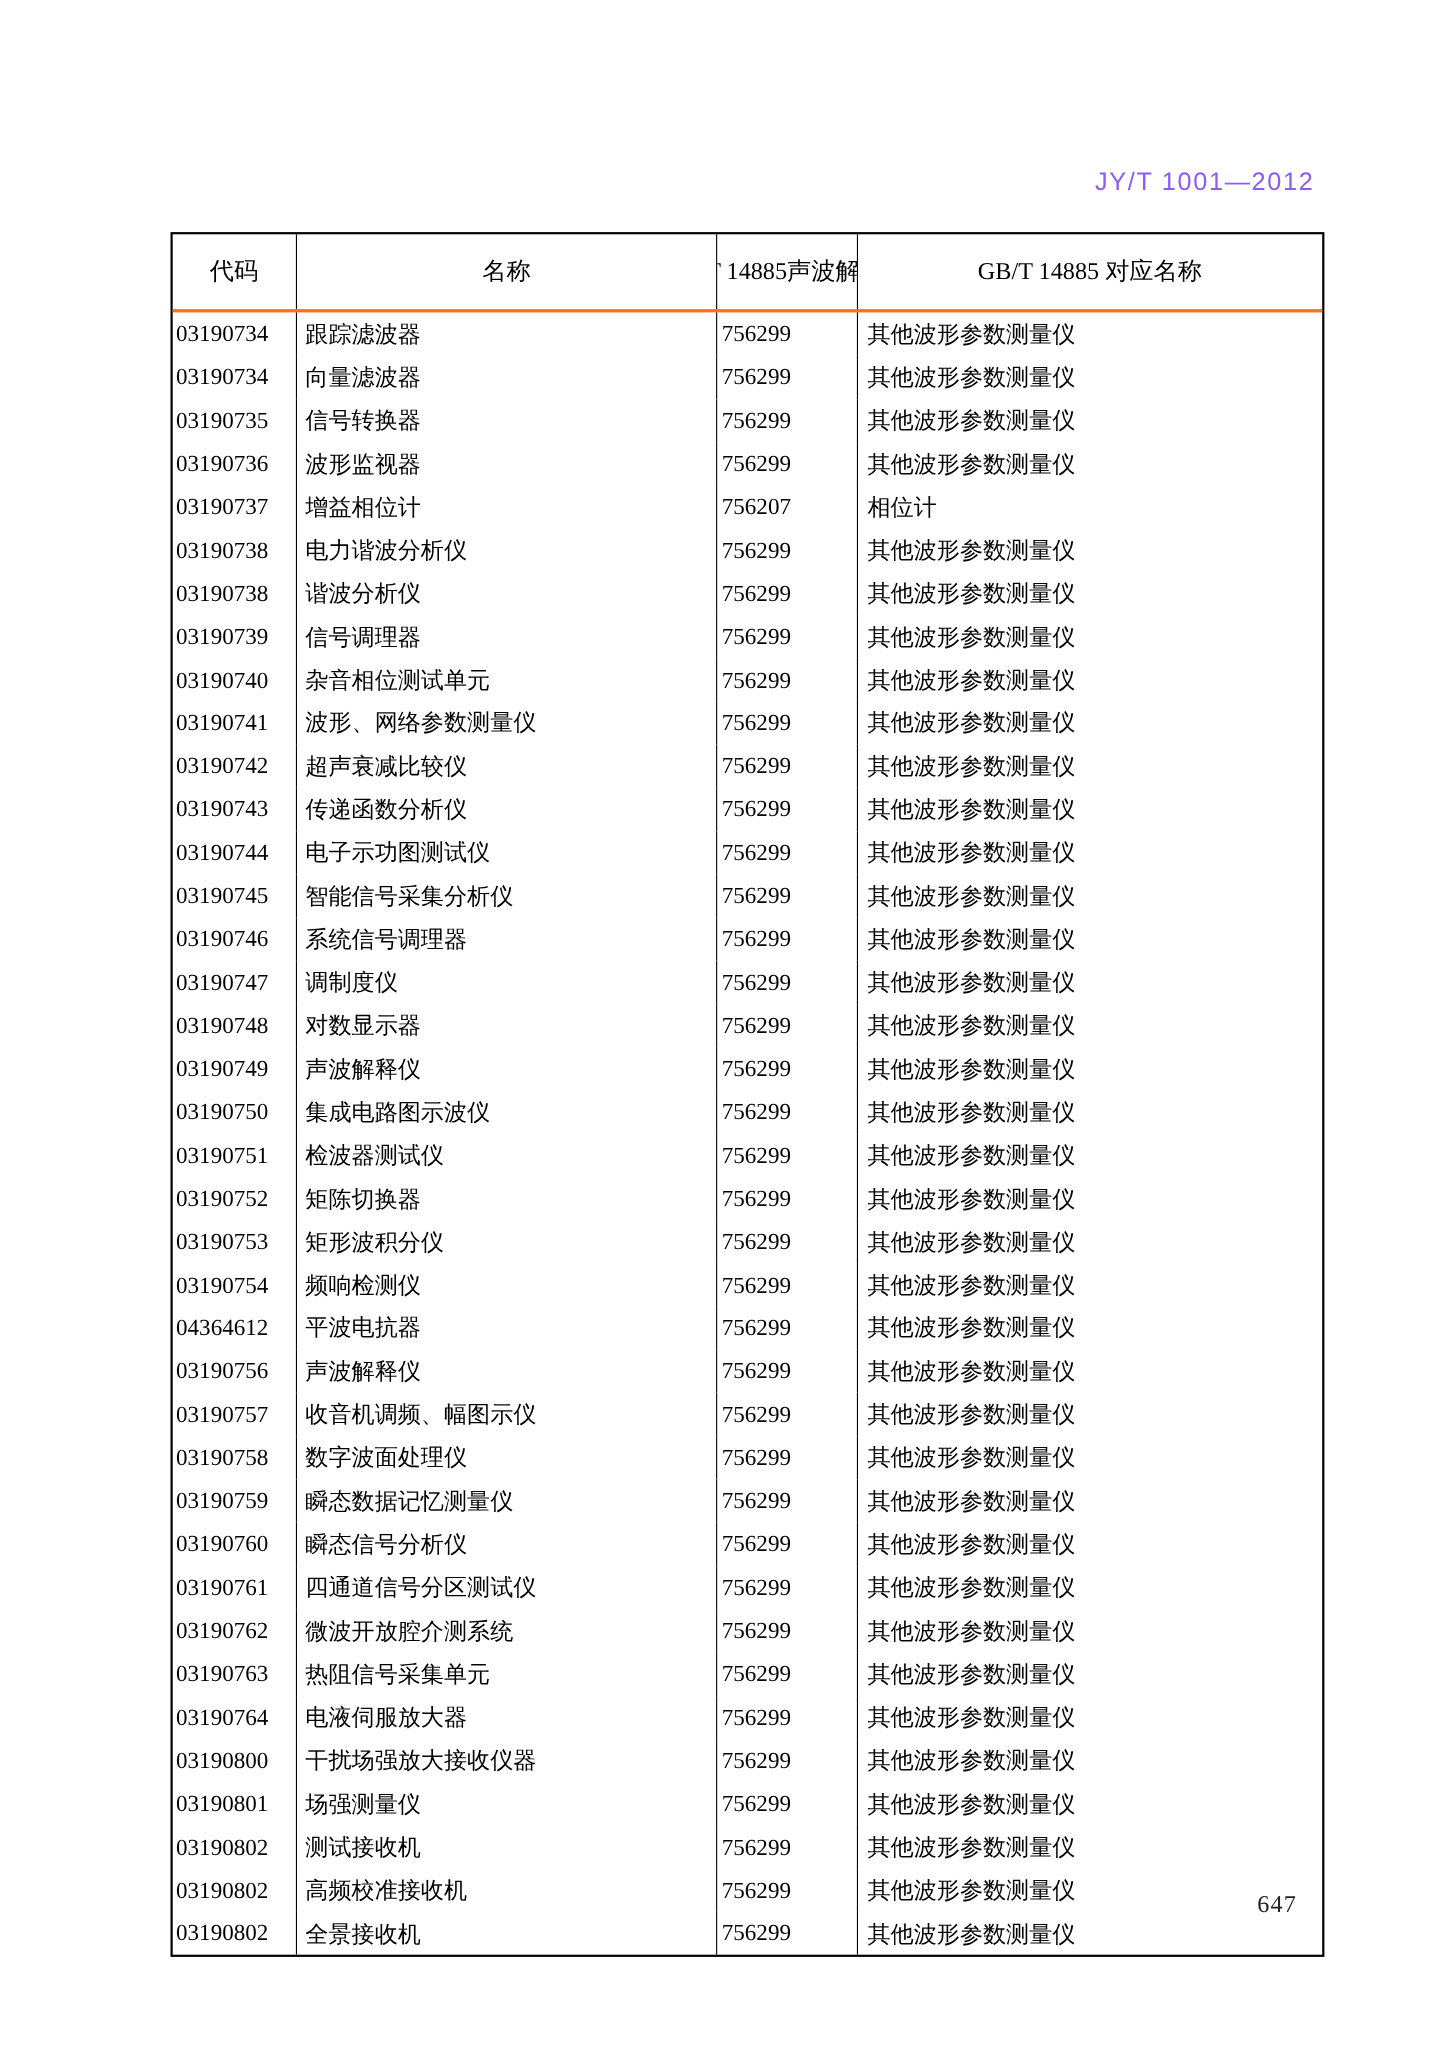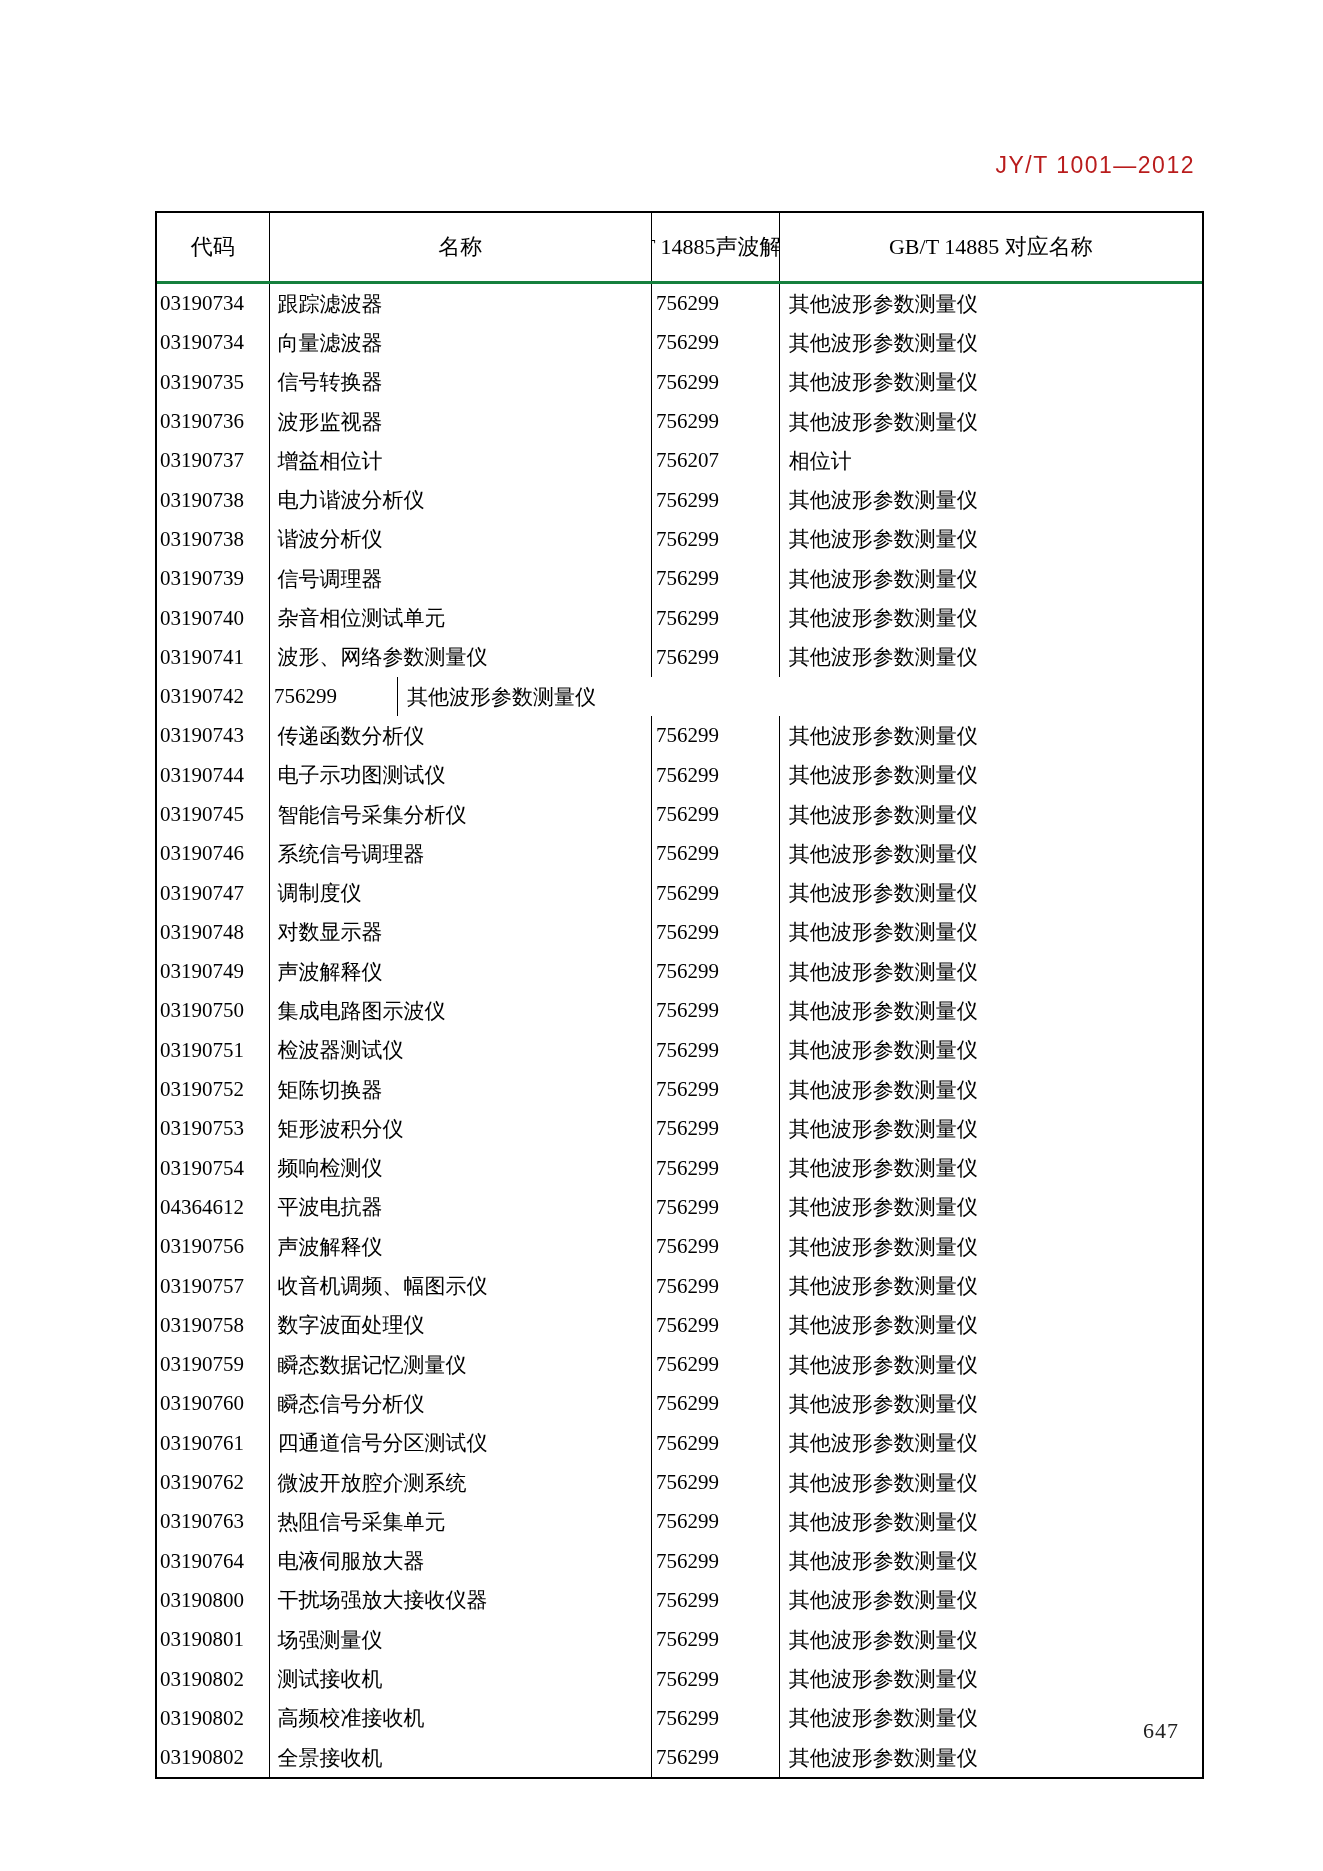--- a/index.html
+++ b/index.html
@@ -13,34 +13,34 @@
     color: #000;
     overflow: hidden;
   }
   .doc-number {
     position: absolute;
     top: 152px;
     right: 128px;
     font-family: "Liberation Sans", "DejaVu Sans", sans-serif;
     font-size: 23px;
     letter-spacing: 1.5px;
-    color: #b91c1c;
+    color: #8b5cf6;
   }
   .map-table {
     position: absolute;
     left: 155px;
     top: 211px;
     width: 1049px;
     border: 2px solid #000;
     background: #fff;
   }
   .thead {
     display: flex;
     height: 71px;
-    border-bottom: 3px solid #15803d;
+    border-bottom: 3px solid #f97316;
   }
   .thead .tcell {
     display: flex;
     align-items: center;
     justify-content: center;
     text-align: center;
     font-size: 22px;
     padding: 0;
   }
   .th-col3 {
@@ -146,20 +146,21 @@
           <div class="tcell c4">其他波形参数测量仪</div>
         </div>
         <div class="trow">
           <div class="tcell c1">03190741</div>
           <div class="tcell c2">波形、网络参数测量仪</div>
           <div class="tcell c3">756299</div>
           <div class="tcell c4">其他波形参数测量仪</div>
         </div>
         <div class="trow">
           <div class="tcell c1">03190742</div>
+          <div class="tcell c2">超声衰减比较仪</div>
           <div class="tcell c3">756299</div>
           <div class="tcell c4">其他波形参数测量仪</div>
         </div>
         <div class="trow">
           <div class="tcell c1">03190743</div>
           <div class="tcell c2">传递函数分析仪</div>
           <div class="tcell c3">756299</div>
           <div class="tcell c4">其他波形参数测量仪</div>
         </div>
         <div class="trow">

